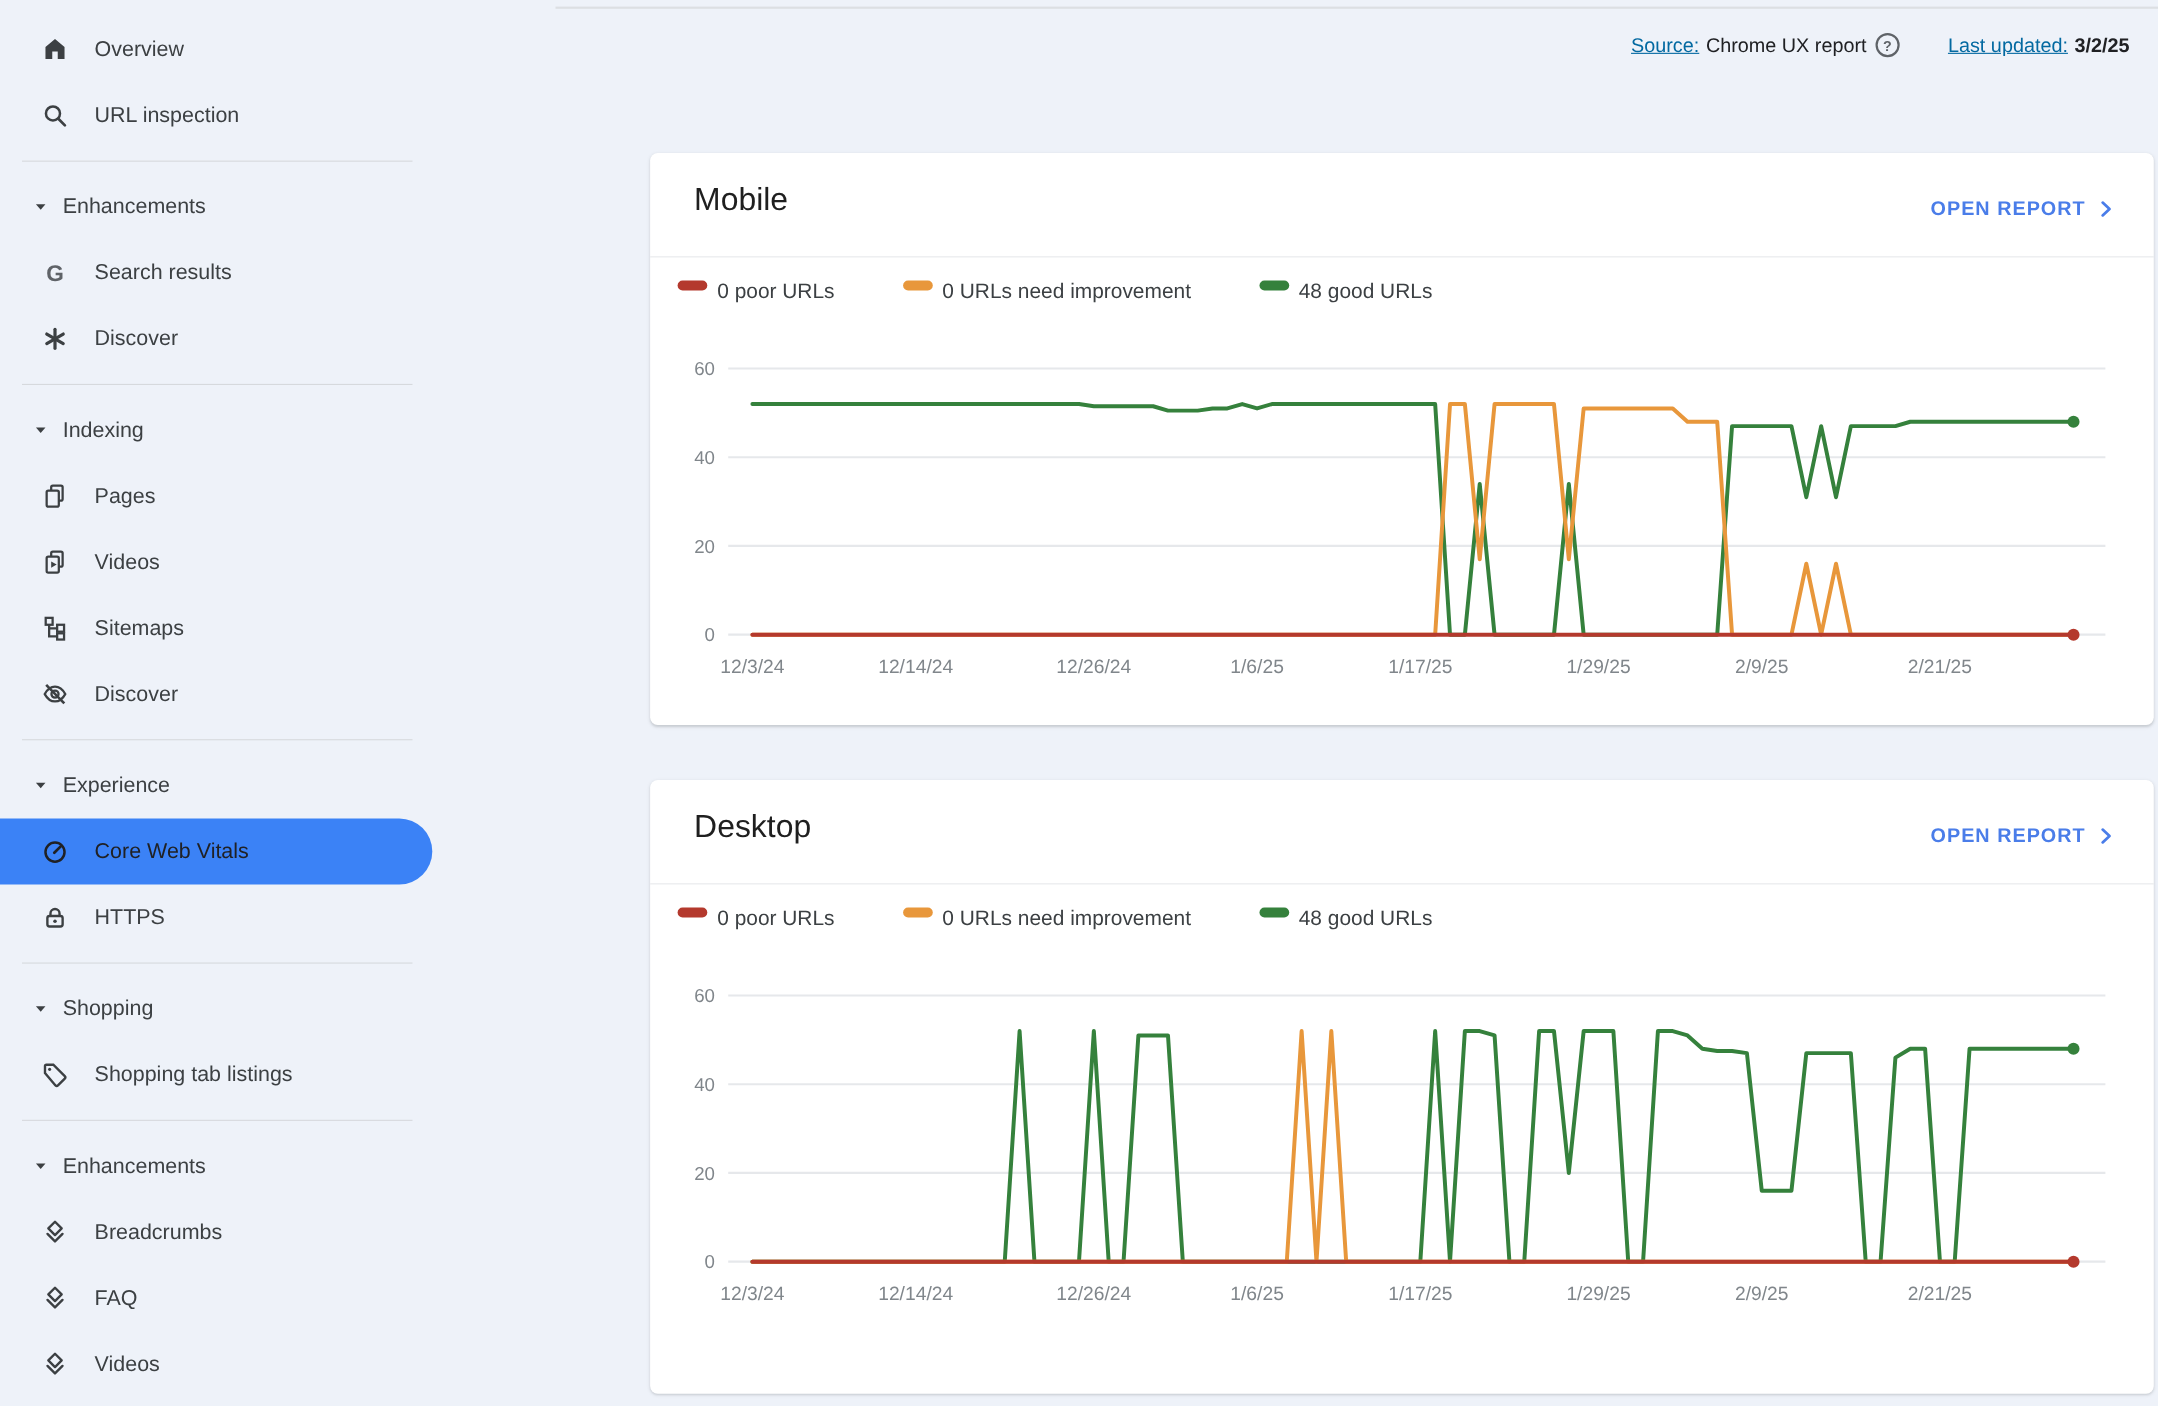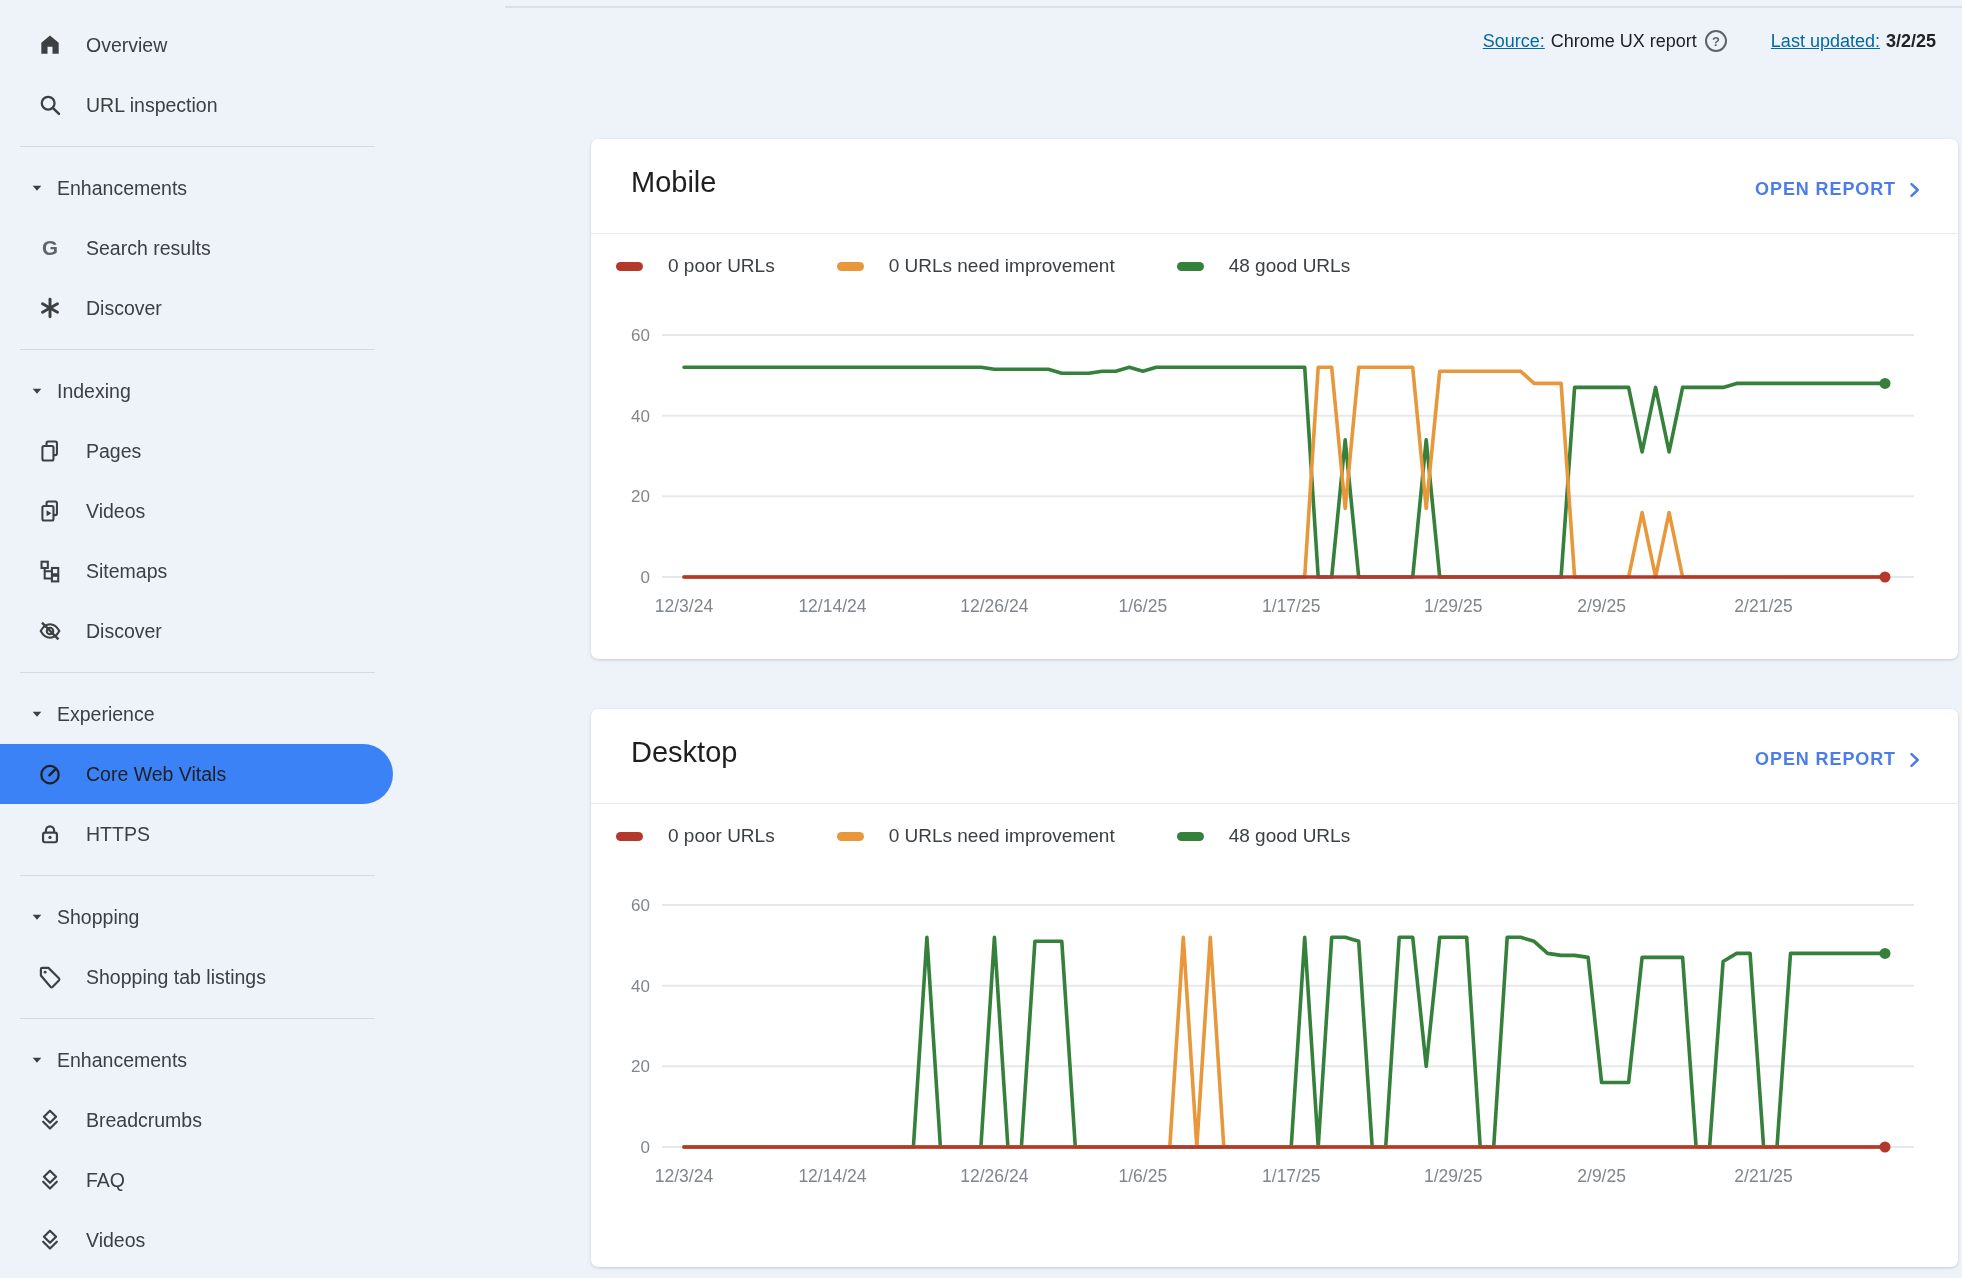--- a/index.html
+++ b/index.html
@@ -37,21 +37,21 @@
   .card { position:absolute; left:547px; width:1367px; background:#ffffff;
     border-radius:7px; box-shadow:0 1px 2px rgba(60,64,67,.15), 0 1px 4px rgba(60,64,67,.08);margin-left:44px; }
   .card.mobile { top:139px; height:520px; }
   .card.desktop { top:709px; height:558px; }
   .card-title { position:absolute; left:40px; top:27px; font-size:29px; color:#1f1f1f; font-weight:400; }
   .open-report { position:absolute; right:34px; top:40px; display:flex; align-items:center;
     color:#4a7de9; font-size:18px; font-weight:700; letter-spacing:0.9px; cursor:pointer; }
   .open-report svg { margin-left:8px; }
   .card-divider { position:absolute; left:0; right:0; top:94px; height:1px; background:#e7e9ec; }
   .legend { position:absolute; left:25px; top:116px; display:flex; align-items:center; }
-  .legend-item { display:flex; align-items:center; margin-right:62px; cursor:pointer;gap:16px; }
+  .legend-item { display:flex; margin-right:62px; cursor:pointer; }
   .legend-swatch { width:27px; height:9px; border-radius:5px; flex:0 0 27px; }
   .legend-label { margin-left:9px; font-size:19px; color:#3c4043; white-space:nowrap; }
   .chart-svg { position:absolute; left:0; top:160px; }
   svg text { font-family:"Liberation Sans","DejaVu Sans",sans-serif; }
 </style>
 </head>
 <body>
 
 <div class="top-divider"></div>
 

